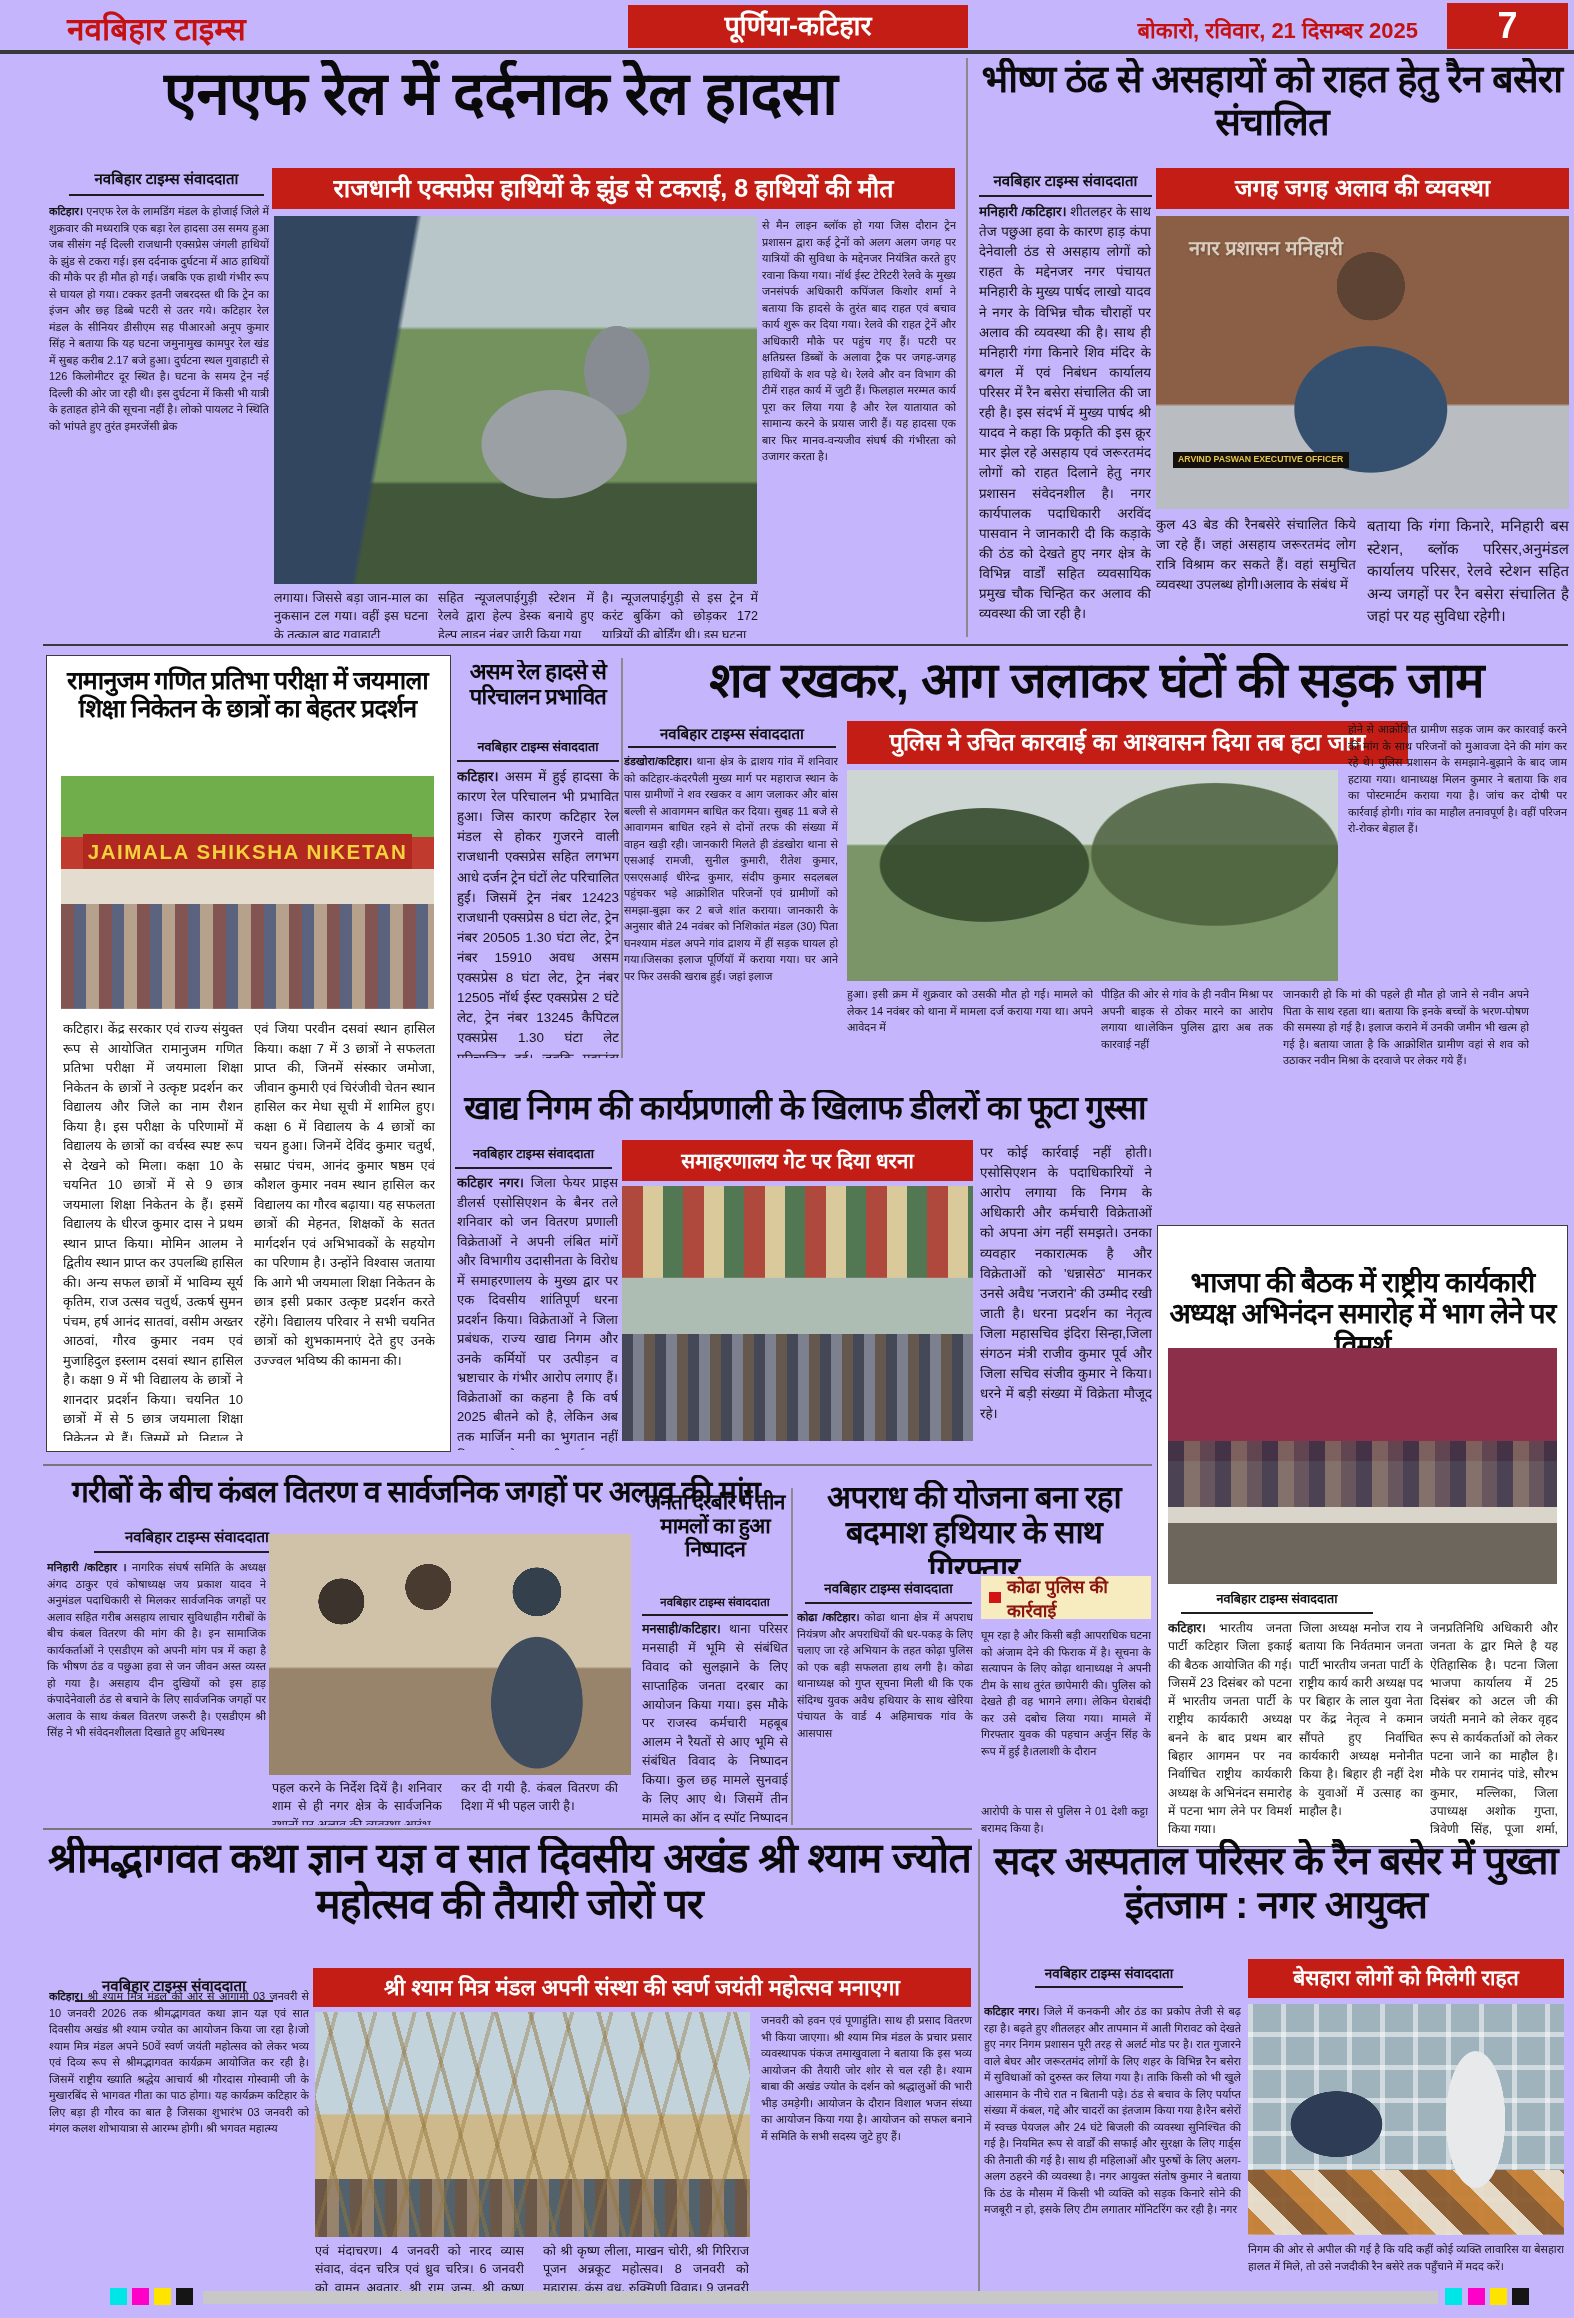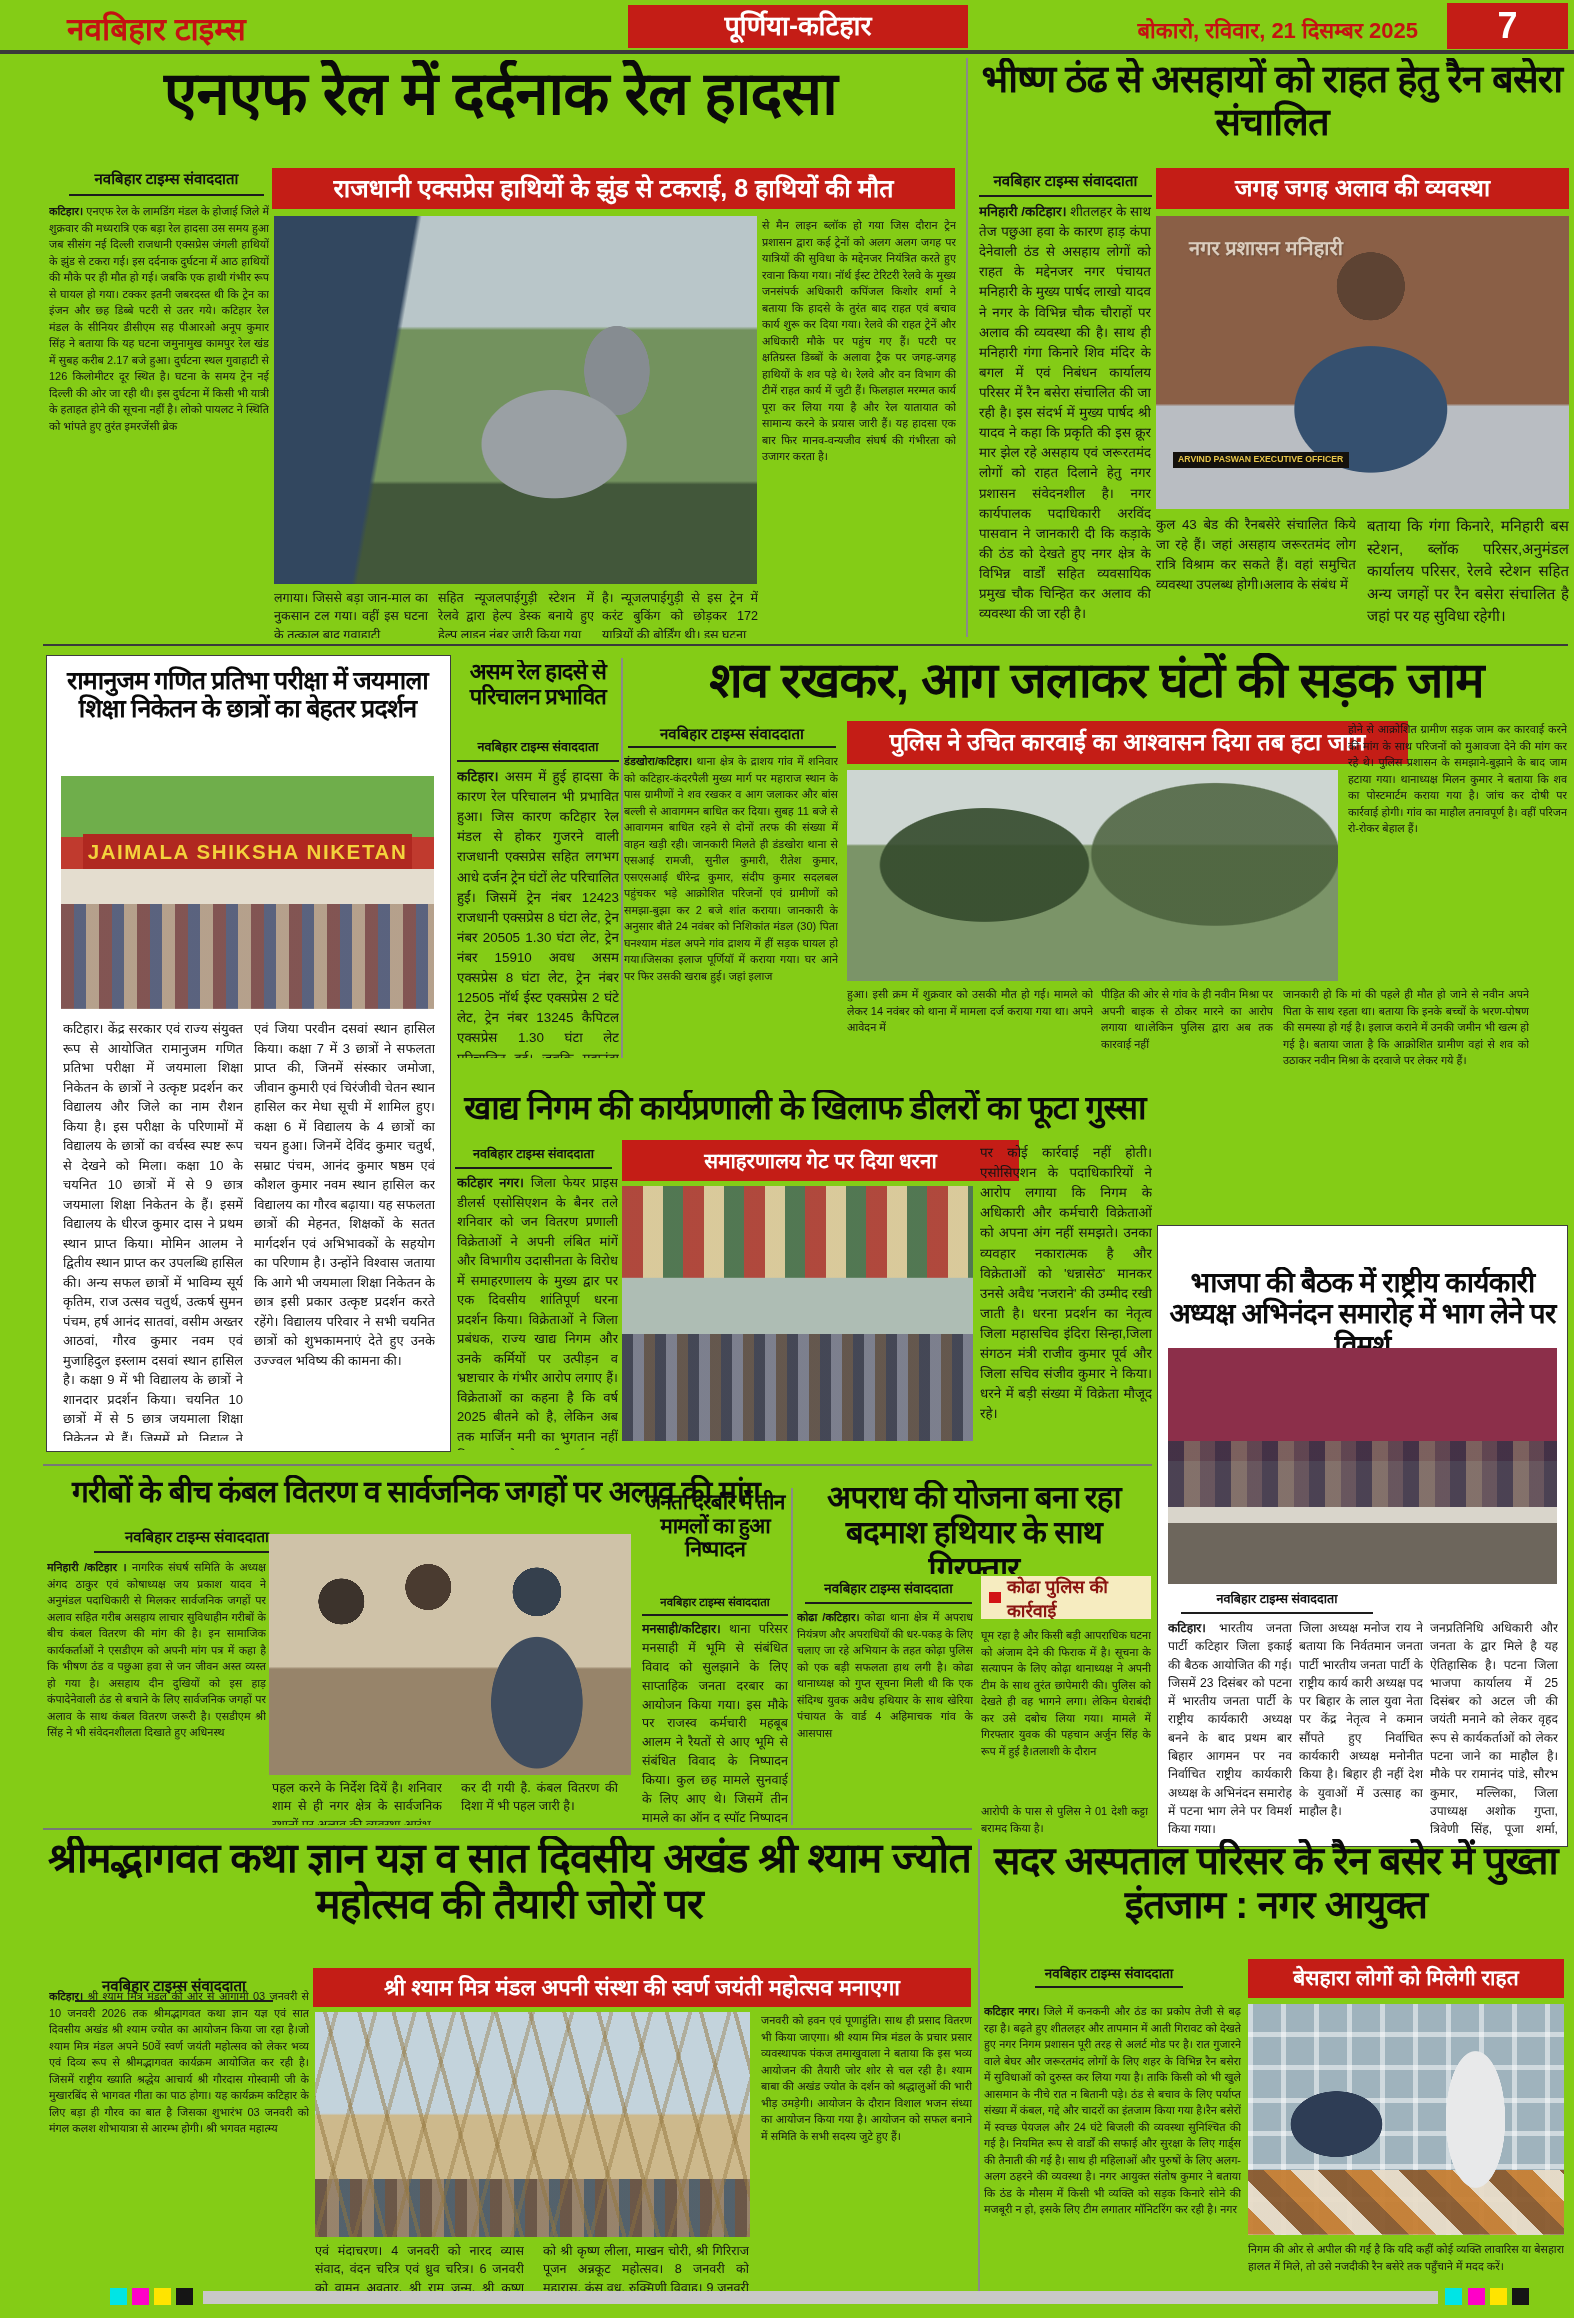--- a/index.html
+++ b/index.html
@@ -1,16 +1,16 @@
 <!DOCTYPE html>
 <html style="font-size:12.6px"><head>
 <meta charset="utf-8">
 <style>
   html,body{margin:0;padding:0;background:#e8e8e8;}
-  #page{position:relative;width:1575px;height:2319px;background:#84cc16;font-family:"Liberation Sans","DejaVu Sans",sans-serif;overflow:hidden;}
+  #page{position:relative;width:1575px;height:2319px;background:#c4b5fd;font-family:"Liberation Sans","DejaVu Sans",sans-serif;overflow:hidden;}
   .abs{position:absolute;box-sizing:border-box;}
   .hl{font-weight:bold;color:#0a0a0a;text-align:center;line-height:1.12;letter-spacing:-0.8px;overflow:hidden;}
   .redtx{color:#c41212;}
   .redbar{background:#c41d16;color:#ffffff;font-weight:bold;display:flex;align-items:center;justify-content:center;text-align:center;overflow:hidden;line-height:1.15;}
   .byline{font-weight:bold;font-size:15px;text-align:center;border-bottom:2.4px solid #1d1d1d;padding-bottom:3.1px;color:#111;overflow:hidden;white-space:nowrap;}
   .body{font-size:11px;line-height:1.5;text-align:justify;color:#141414;overflow:hidden;}
   .body .dl{font-weight:bold;}
   .small{font-size:12.6px;line-height:1.45;}
   .photo{overflow:hidden;background:#b5b5b5;}
   .vr{background:#8a8a8a;}
@@ -133,21 +133,21 @@
     <span>थाना क्षेत्र के द्राशय गांव में शनिवार को कटिहार-कंदरपैली मुख्य मार्ग पर महाराज स्थान के पास ग्रामीणों ने शव रखकर व आग जलाकर और बांस बल्ली से आवागमन बाधित कर दिया। सुबह 11 बजे से आवागमन बाधित रहने से दोनों तरफ की संख्या में वाहन खड़ी रही। जानकारी मिलते ही डंडखोरा थाना से एसआई रामजी, सुनील कुमारी, रीतेश कुमार, एसएसआई धीरेन्द्र कुमार, संदीप कुमार सदलबल पहुंचकर भड़े आक्रोशित परिजनों एवं ग्रामीणों को समझा-बुझा कर 2 बजे शांत कराया। जानकारी के अनुसार बीते 24 नवंबर को निशिकांत मंडल (30) पिता घनश्याम मंडल अपने गांव द्राशय में हीं सड़क घायल हो गया।जिसका इलाज पूर्णियॉ में कराया गया। घर आने पर फिर उसकी खराब हुई। जहां इलाज</span>
   </div>
   <div class="abs photo ph-roadjam" style="left:847px;top:770px;width:491px;height:211px;"></div>
   <div class="abs body" style="left:1348px;top:721px;width:219px;height:260px;">होने से आक्रोशित ग्रामीण सड़क जाम कर कारवाई करने की मांग के साथ परिजनों को मुआवजा देने की मांग कर रहे थे। पुलिस प्रशासन के समझाने-बुझाने के बाद जाम हटाया गया। थानाध्यक्ष मिलन कुमार ने बताया कि शव का पोस्टमार्टम कराया गया है। जांच कर दोषी पर कार्रवाई होगी। गांव का माहौल तनावपूर्ण है। वहीं परिजन रो-रोकर बेहाल हैं।</div>
   <div class="abs body" style="left:847px;top:986px;width:246px;height:74px;">हुआ। इसी क्रम में शुक्रवार को उसकी मौत हो गई। मामले को लेकर 14 नवंबर को थाना में मामला दर्ज कराया गया था। अपने आवेदन में</div>
   <div class="abs body" style="left:1101px;top:986px;width:172px;height:74px;">पीड़ित की ओर से गांव के ही नवीन मिश्रा पर अपनी बाइक से ठोकर मारने का आरोप लगाया था।लेकिन पुलिस द्वारा अब तक कारवाई नहीं</div>
   <div class="abs body" style="left:1283px;top:986px;width:246px;height:198px;">जानकारी हो कि मां की पहले ही मौत हो जाने से नवीन अपने पिता के साथ रहता था। बताया कि इनके बच्चों के भरण-पोषण की समस्या हो गई है। इलाज कराने में उनकी जमीन भी खत्म हो गई है। बताया जाता है कि आक्रोशित ग्रामीण वहां से शव को उठाकर नवीन मिश्रा के दरवाजे पर लेकर गये हैं।</div>
 
   <div class="abs hl" style="left:457px;top:1090px;width:696px;height:50px;font-size:33px;white-space:nowrap;">खाद्य निगम की कार्यप्रणाली के खिलाफ डीलरों का फूटा गुस्सा</div>
   <div class="abs byline" style="left:455px;top:1145px;width:157px;height:23.6px;font-size:12.6px;">नवबिहार टाइम्स संवाददाता</div>
-  <div class="abs redbar" style="left:622px;top:1140px;width:397px;height:41px;font-size:20.5px;">समाहरणालय गेट पर दिया धरना</div>
+  <div class="abs redbar" style="left:622px;top:1140px;width:351px;height:41px;font-size:20.5px;">समाहरणालय गेट पर दिया धरना</div>
   <div class="abs photo ph-tent" style="left:622px;top:1186px;width:351px;height:255px;"></div>
   <div class="abs body" style="left:457px;top:1173px;width:161px;height:277px;font-size:13px;">
     <span class="dl">कटिहार नगर।</span>
     <span>जिला फेयर प्राइस डीलर्स एसोसिएशन के बैनर तले शनिवार को जन वितरण प्रणाली विक्रेताओं ने अपनी लंबित मांगें और विभागीय उदासीनता के विरोध में समाहरणालय के मुख्य द्वार पर एक दिवसीय शांतिपूर्ण धरना प्रदर्शन किया। विक्रेताओं ने जिला प्रबंधक, राज्य खाद्य निगम और उनके कर्मियों पर उत्पीड़न व भ्रष्टाचार के गंभीर आरोप लगाए हैं। विक्रेताओं का कहना है कि वर्ष 2025 बीतने को है, लेकिन अब तक मार्जिन मनी का भुगतान नहीं किया गया है। साथ ही, वर्ष 2020 के आठ महीनों का बकाया भी अभी तक लंबित है। वही सीएमआर चावल के नाम पर खराब गुणवत्ता का अनाज दिया जा रहा है, जिसके कारण विक्रेताओं को सार्वजनिक आक्रोश का सामना करना पड़ता है। शिकायत किये जाने</span>
   </div>
   <div class="abs body" style="left:980px;top:1143px;width:172px;height:307px;font-size:13.4px;">पर कोई कार्रवाई नहीं होती। एसोसिएशन के पदाधिकारियों ने आरोप लगाया कि निगम के अधिकारी और कर्मचारी विक्रेताओं को अपना अंग नहीं समझते। उनका व्यवहार नकारात्मक है और विक्रेताओं को 'धन्नासेठ' मानकर उनसे अवैध 'नजराने' की उम्मीद रखी जाती है। धरना प्रदर्शन का नेतृत्व जिला महासचिव इंदिरा सिन्हा,जिला संगठन मंत्री राजीव कुमार पूर्व और जिला सचिव संजीव कुमार ने किया। धरने में बड़ी संख्या में विक्रेता मौजूद रहे।</div>
 
   <div class="abs box-frame" style="left:1157px;top:1225px;width:411px;height:622px;"></div>
   <div class="abs hl" style="left:1165px;top:1235px;width:395px;height:109px;font-size:28px;margin-top:32px;">भाजपा की बैठक में राष्ट्रीय कार्यकारी अध्यक्ष अभिनंदन समारोह में भाग लेने पर विमर्श</div>
   <div class="abs photo ph-meeting" style="left:1168px;top:1348px;width:389px;height:236px;"></div>

